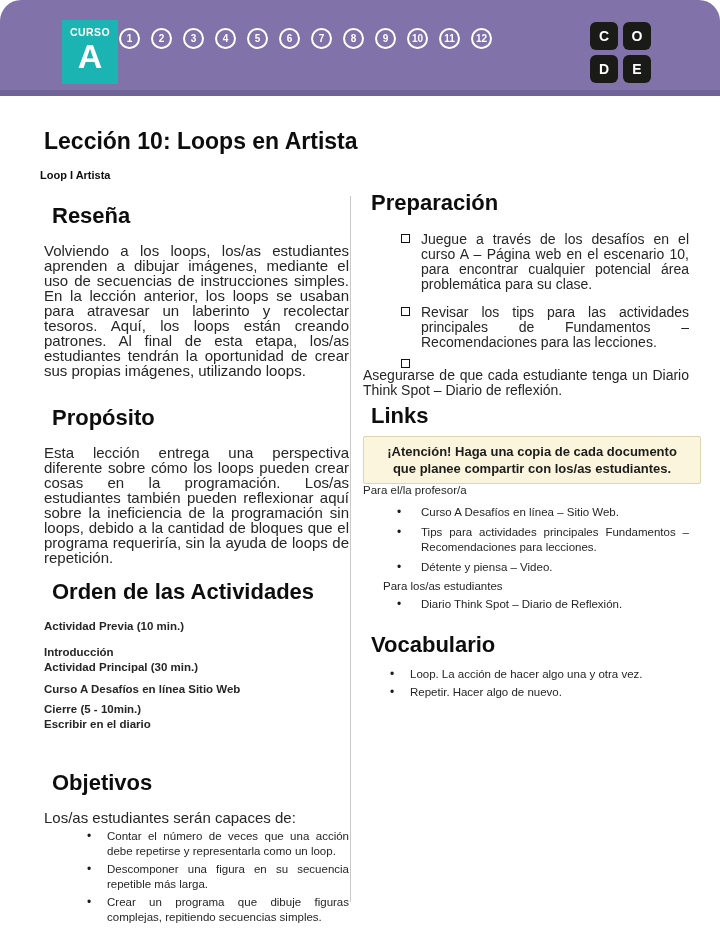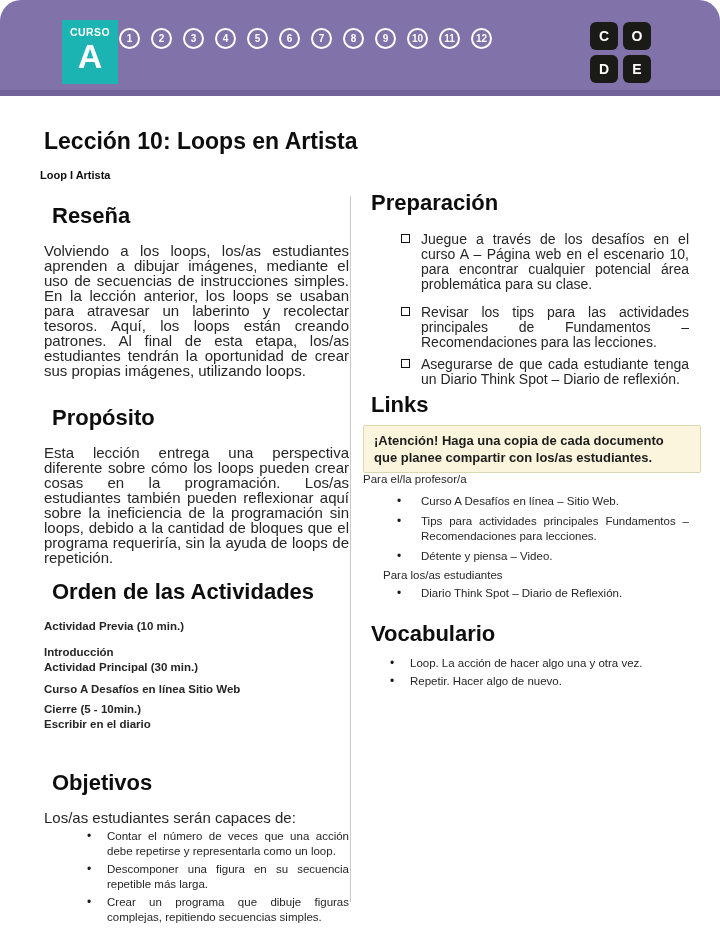--- a/index.html
+++ b/index.html
@@ -50,21 +50,21 @@
   
   .divider { position:absolute; left:350px; top:196px; width:1px; height:706px; background:#c9c9c9; }
   .col-left  { position:absolute; left:44px; top:203px; width:305px; }
   .col-right { position:absolute; left:363px; top:190px; width:326px; }
 
   h2 { font-size:22px; font-weight:bold; color:#0d0d0d; margin:0 0 0 8px; line-height:26px; }
 
   .body-text { font-size:15px; line-height:15px; text-align:justify; margin:14px 0 0 0; }
 
   .mt27 { margin-top:27px; } .mt14 { margin-top:14px; } .mt38 { margin-top:38px; }
-  .mt5 { margin-top:5px; } .mt7 { margin-top:7px; } .mt13 { margin-top:13px; }
+  .mt5 { margin-top:5px; } .mt7 { margin-top:7px;flex-direction:column; } .mt13 { margin-top:13px; }
   .mt16 { margin-top:16px; } .mt20 { margin-top:20px; } .mt22 { margin-top:22px; }
   .mt9 { margin-top:9px; } .mt11 { margin-top:11px; }
   .mt3 { margin-top:3px; }
 
   .orden-line { font-size:11.5px; font-weight:bold; line-height:15px; }
 
   
   ul { list-style:none; margin:0; padding:0; }
   li { position:relative; font-size:11.5px; line-height:15px; text-align:justify; margin:0 0 5px 0; }
   li::before { content:"\2022"; position:absolute; left:0; top:0; font-size:12px; color:#1a1a1a; }
@@ -82,21 +82,21 @@
   .chk-text { flex:1; text-align:justify; }
 
   
   .attention {
     margin-top:7px; width:338px;
     background:var(--attention_bg,#faf5dc);
     border:1px solid var(--attention_border,#ddd6b2);
     border-radius:2px;
     padding:6px 10px;
     font-size:13px; font-weight:bold; color:#1c1c1c;
-    line-height:17px;
+    text-align:center; line-height:17px;
   }
 
   .plain-label { font-size:11.5px; margin:0; }
   .indent20 { margin-left:20px; }
 </style>
 </head>
 <body>
 
 <div class="page">
 

